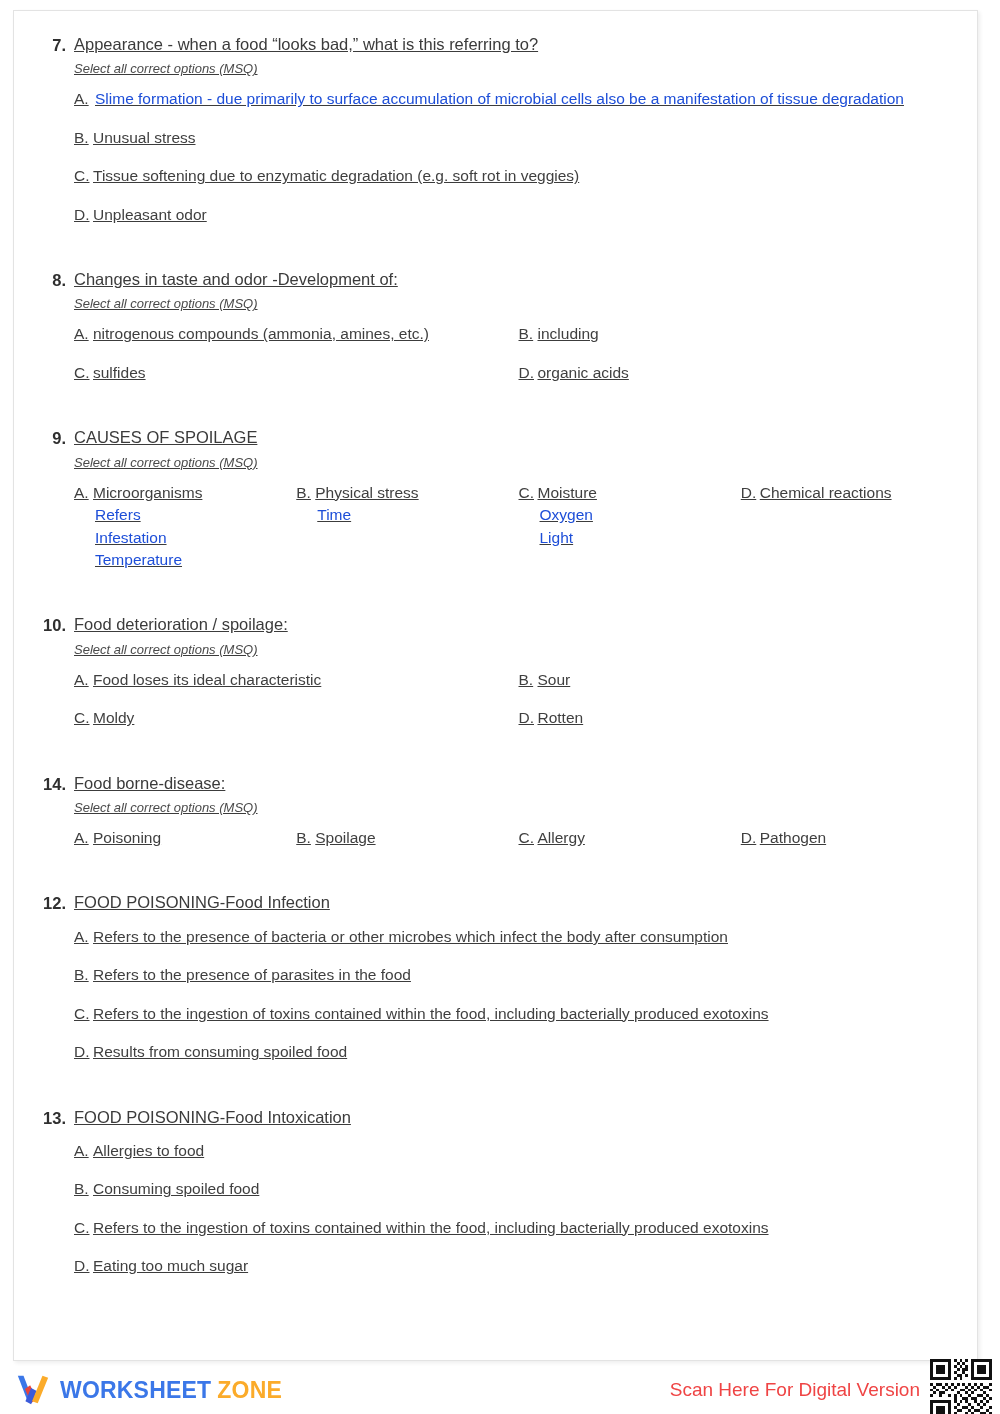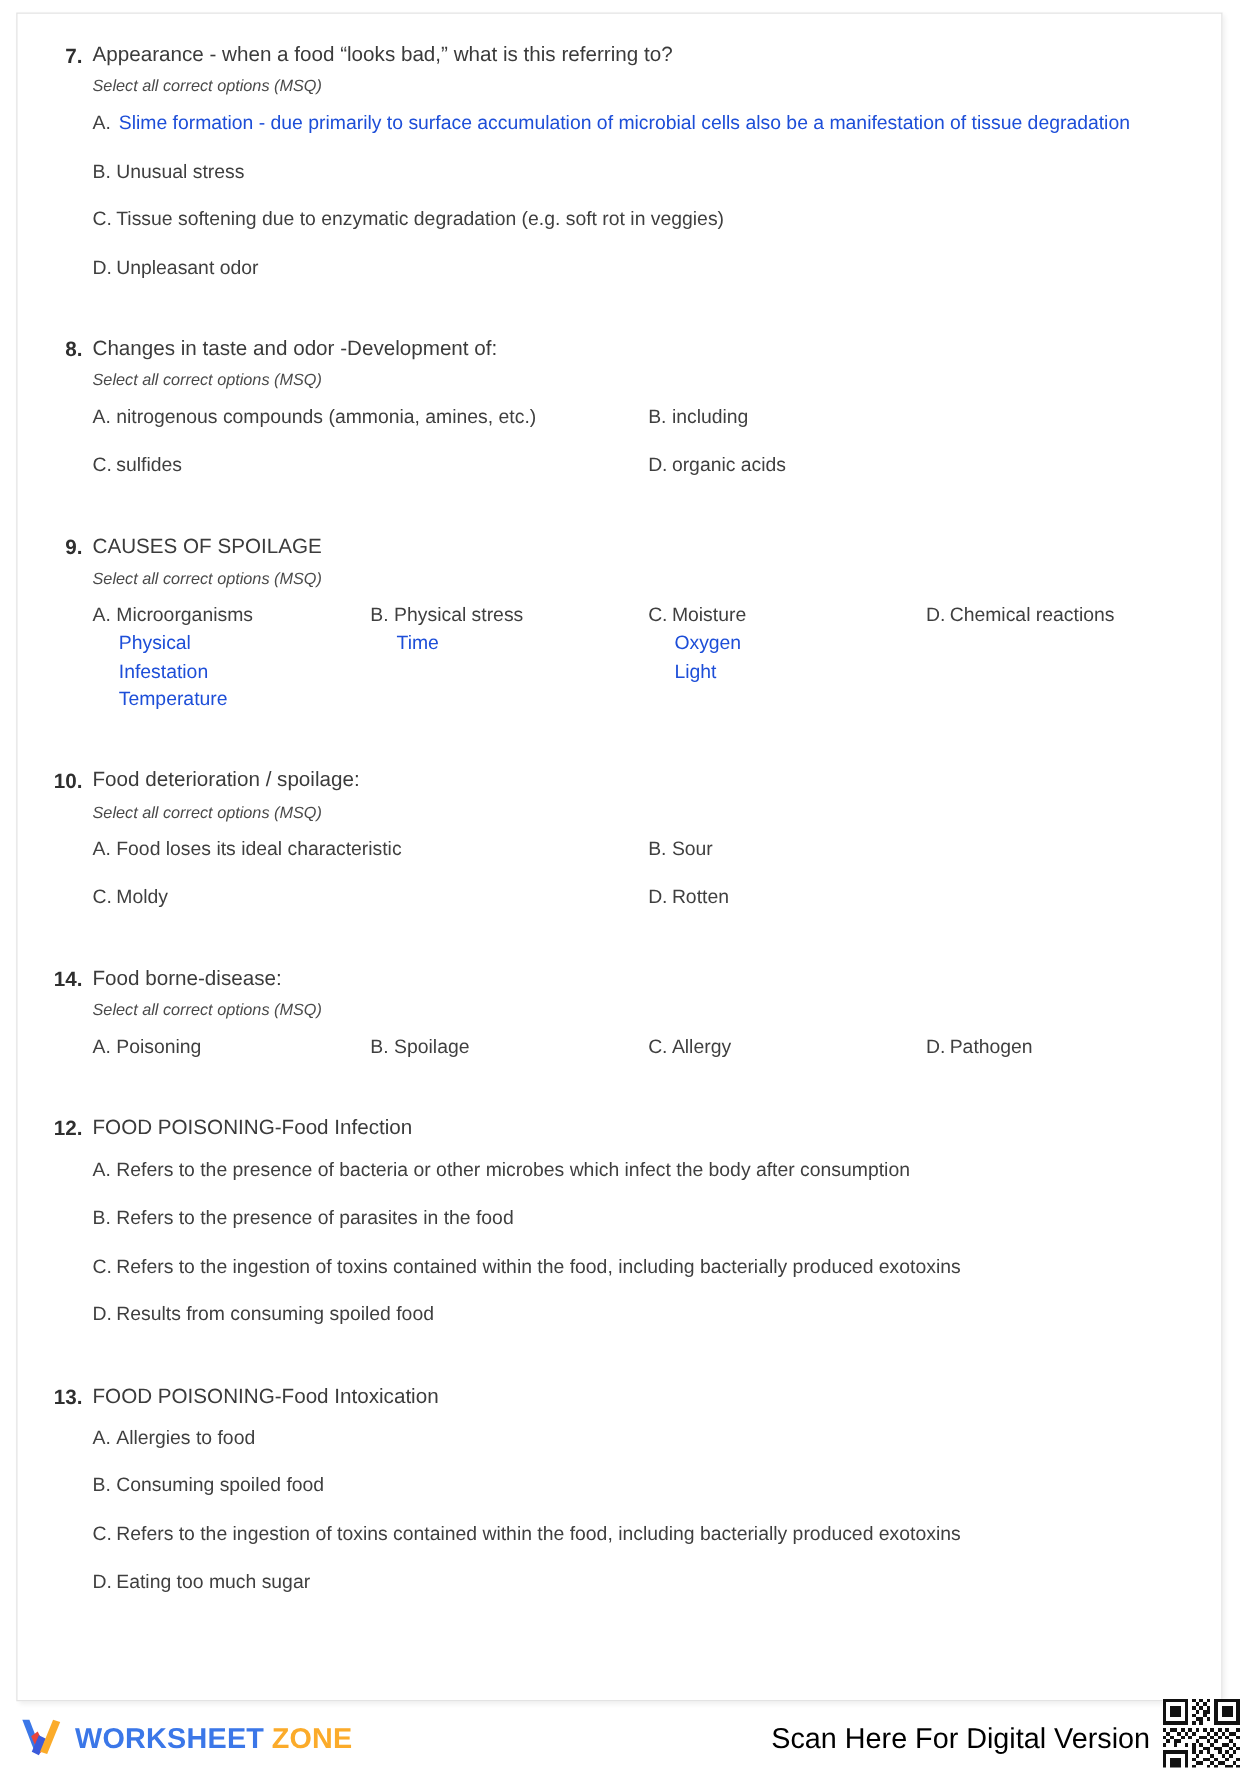--- a/index.html
+++ b/index.html
@@ -44,20 +44,21 @@
     text-align: right;
     font-size: 16.5px;
     font-weight: bold;
     color: #2f2f2f;
     line-height: 1.35;
     padding-top: 1px;
   }
   .q-body {
     flex: 1;
     padding-left: 8px;
+    text-decoration: underline;
   }
   .q-text {
     font-size: 16.5px;
     line-height: 1.35;
     color: #3b3b3b;
     margin-bottom: 4px;
   }
   .q-hint {
     font-size: 13px;
     font-style: italic;
@@ -126,22 +127,22 @@
   .brand-a { color: #3b77e8; }
   .brand-b { color: #fbab2a; margin-left: 6px; font-weight: bold; }
 
   .footer-right {
     margin-left: auto;
     display: flex;
     align-items: center;
     margin-right: 8px;
   }
   .scan-text {
-    font-size: 23px;
-    color: #000000;
+    font-size: 19px;
+    color: #ef4444;
     margin-right: 10px;
   }
   .qr {
     width: 62px;
     height: 62px;
     background: #ffffff;
     image-rendering: pixelated;
   }
 </style>
 </head>
@@ -218,21 +219,21 @@
       <div class="question">
         <div class="q-num">9.</div>
         <div class="q-body">
           <div class="q-text">CAUSES OF SPOILAGE</div>
           <div class="q-hint">Select all correct options (MSQ)</div>
           <div class="opts cols-4">
             <div class="opt">
               <span class="opt-letter">A.</span>
               <span class="opt-body">
                 <span class="opt-line">Microorganisms</span>
-                <span class="opt-extra indent">Physical</span>
+                <span class="opt-extra indent">Refers</span>
                 <span class="opt-extra indent">Infestation</span>
                 <span class="opt-extra indent">Temperature</span>
               </span>
             </div>
             <div class="opt">
               <span class="opt-letter">B.</span>
               <span class="opt-body">
                 <span class="opt-line">Physical stress</span>
                 <span class="opt-extra indent">Time</span>
               </span>

